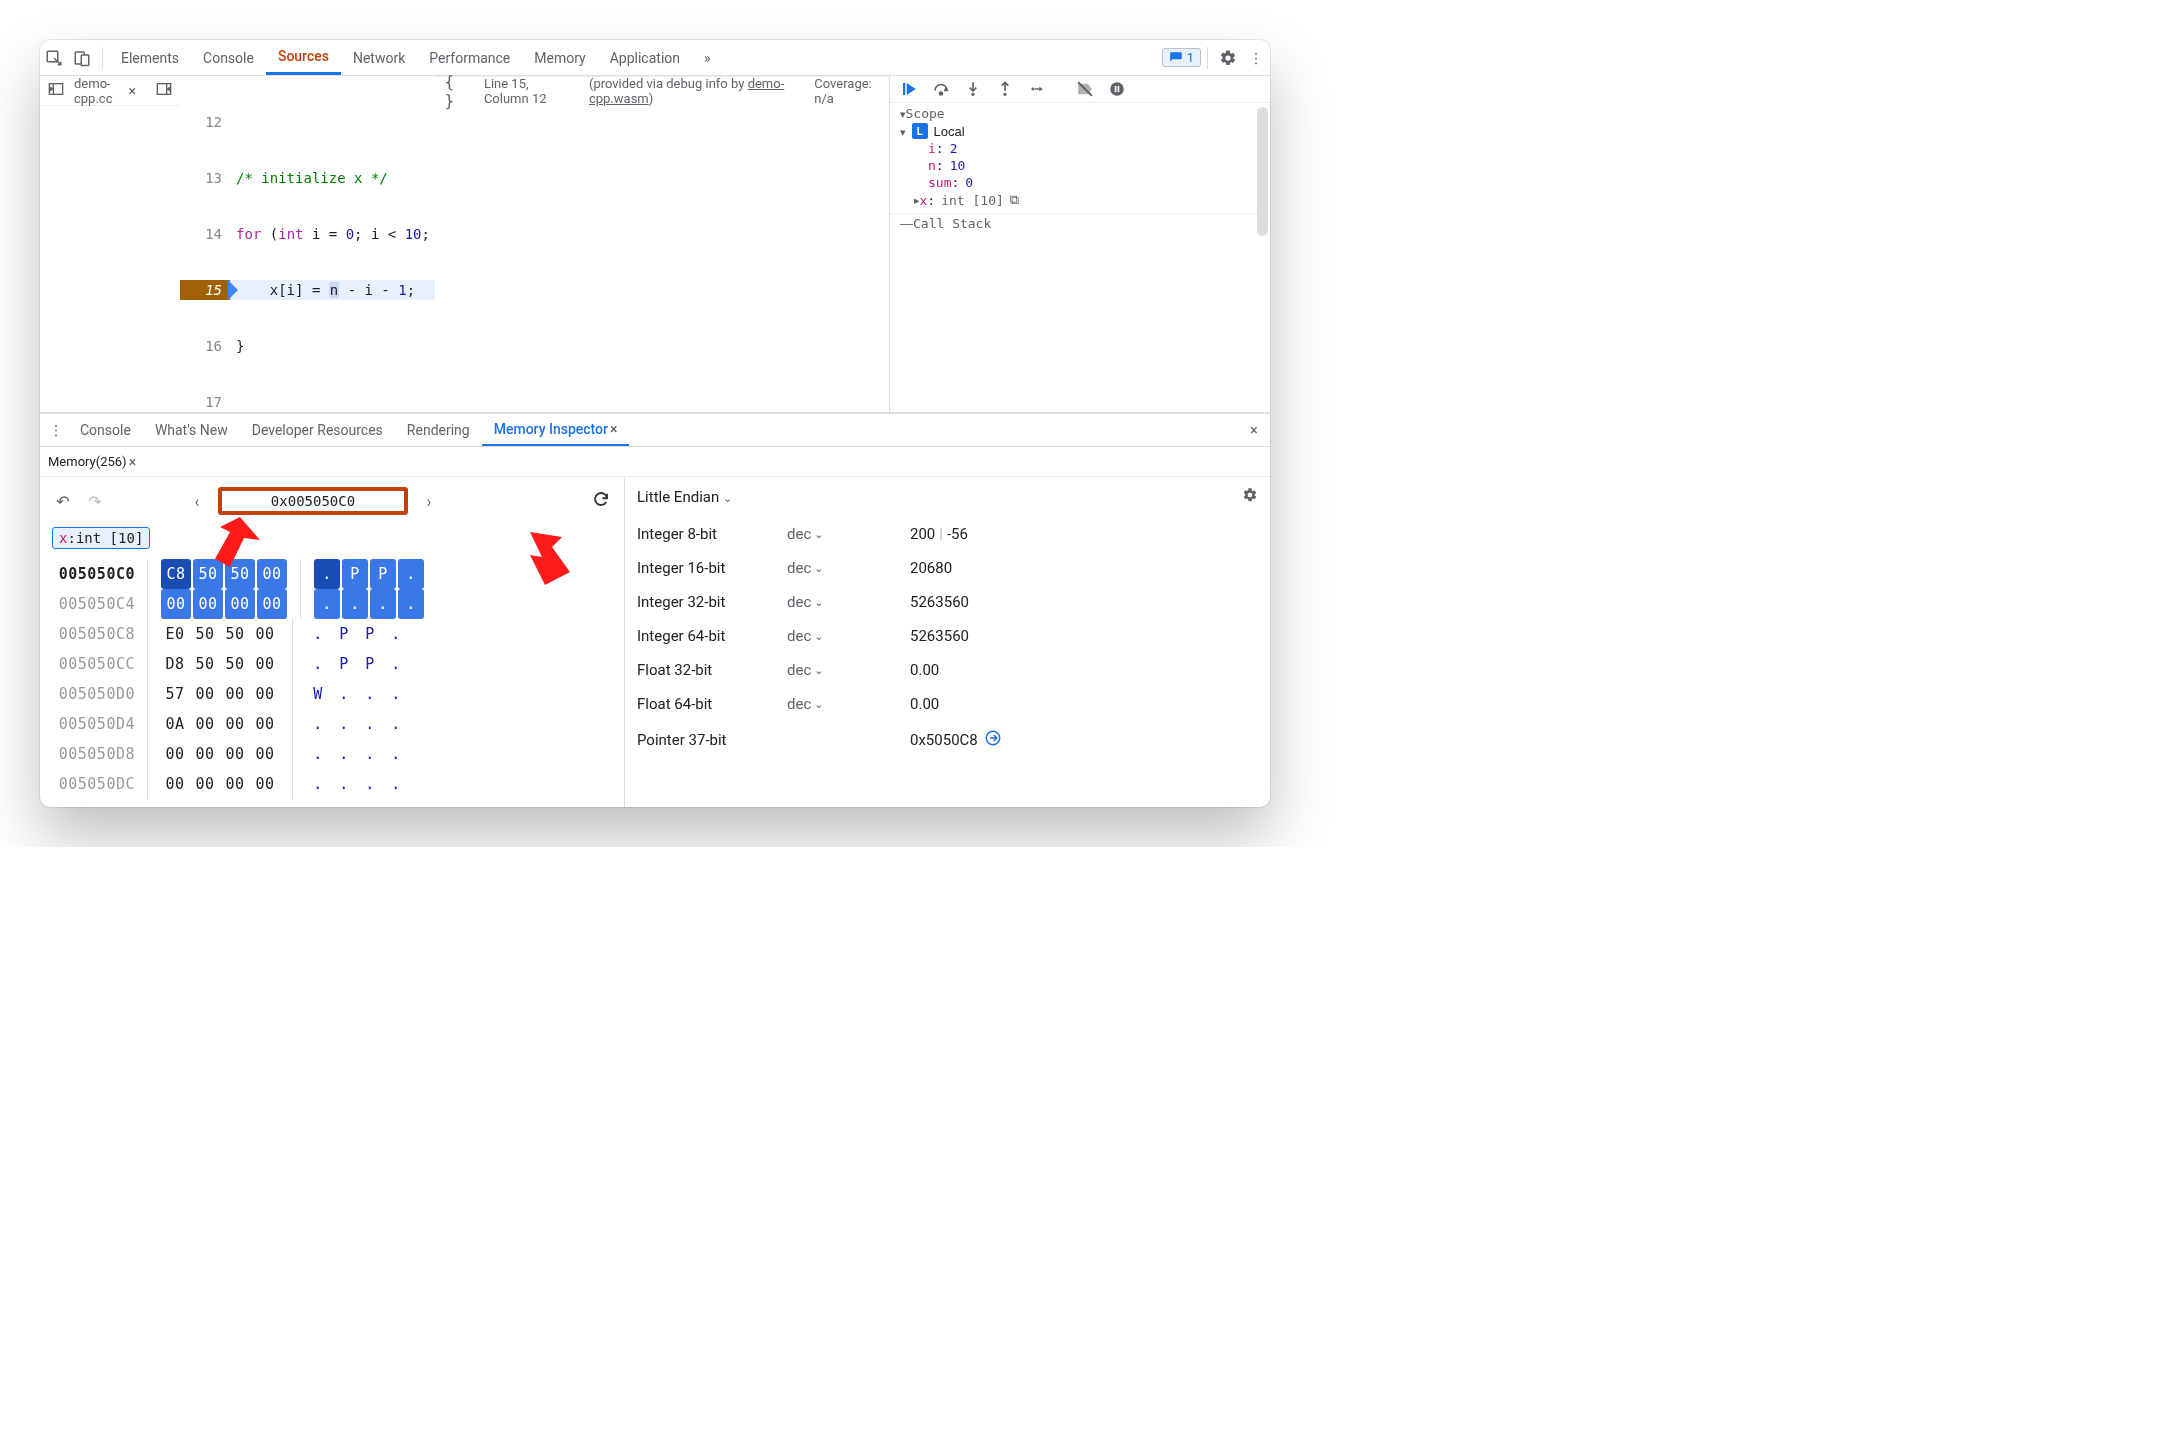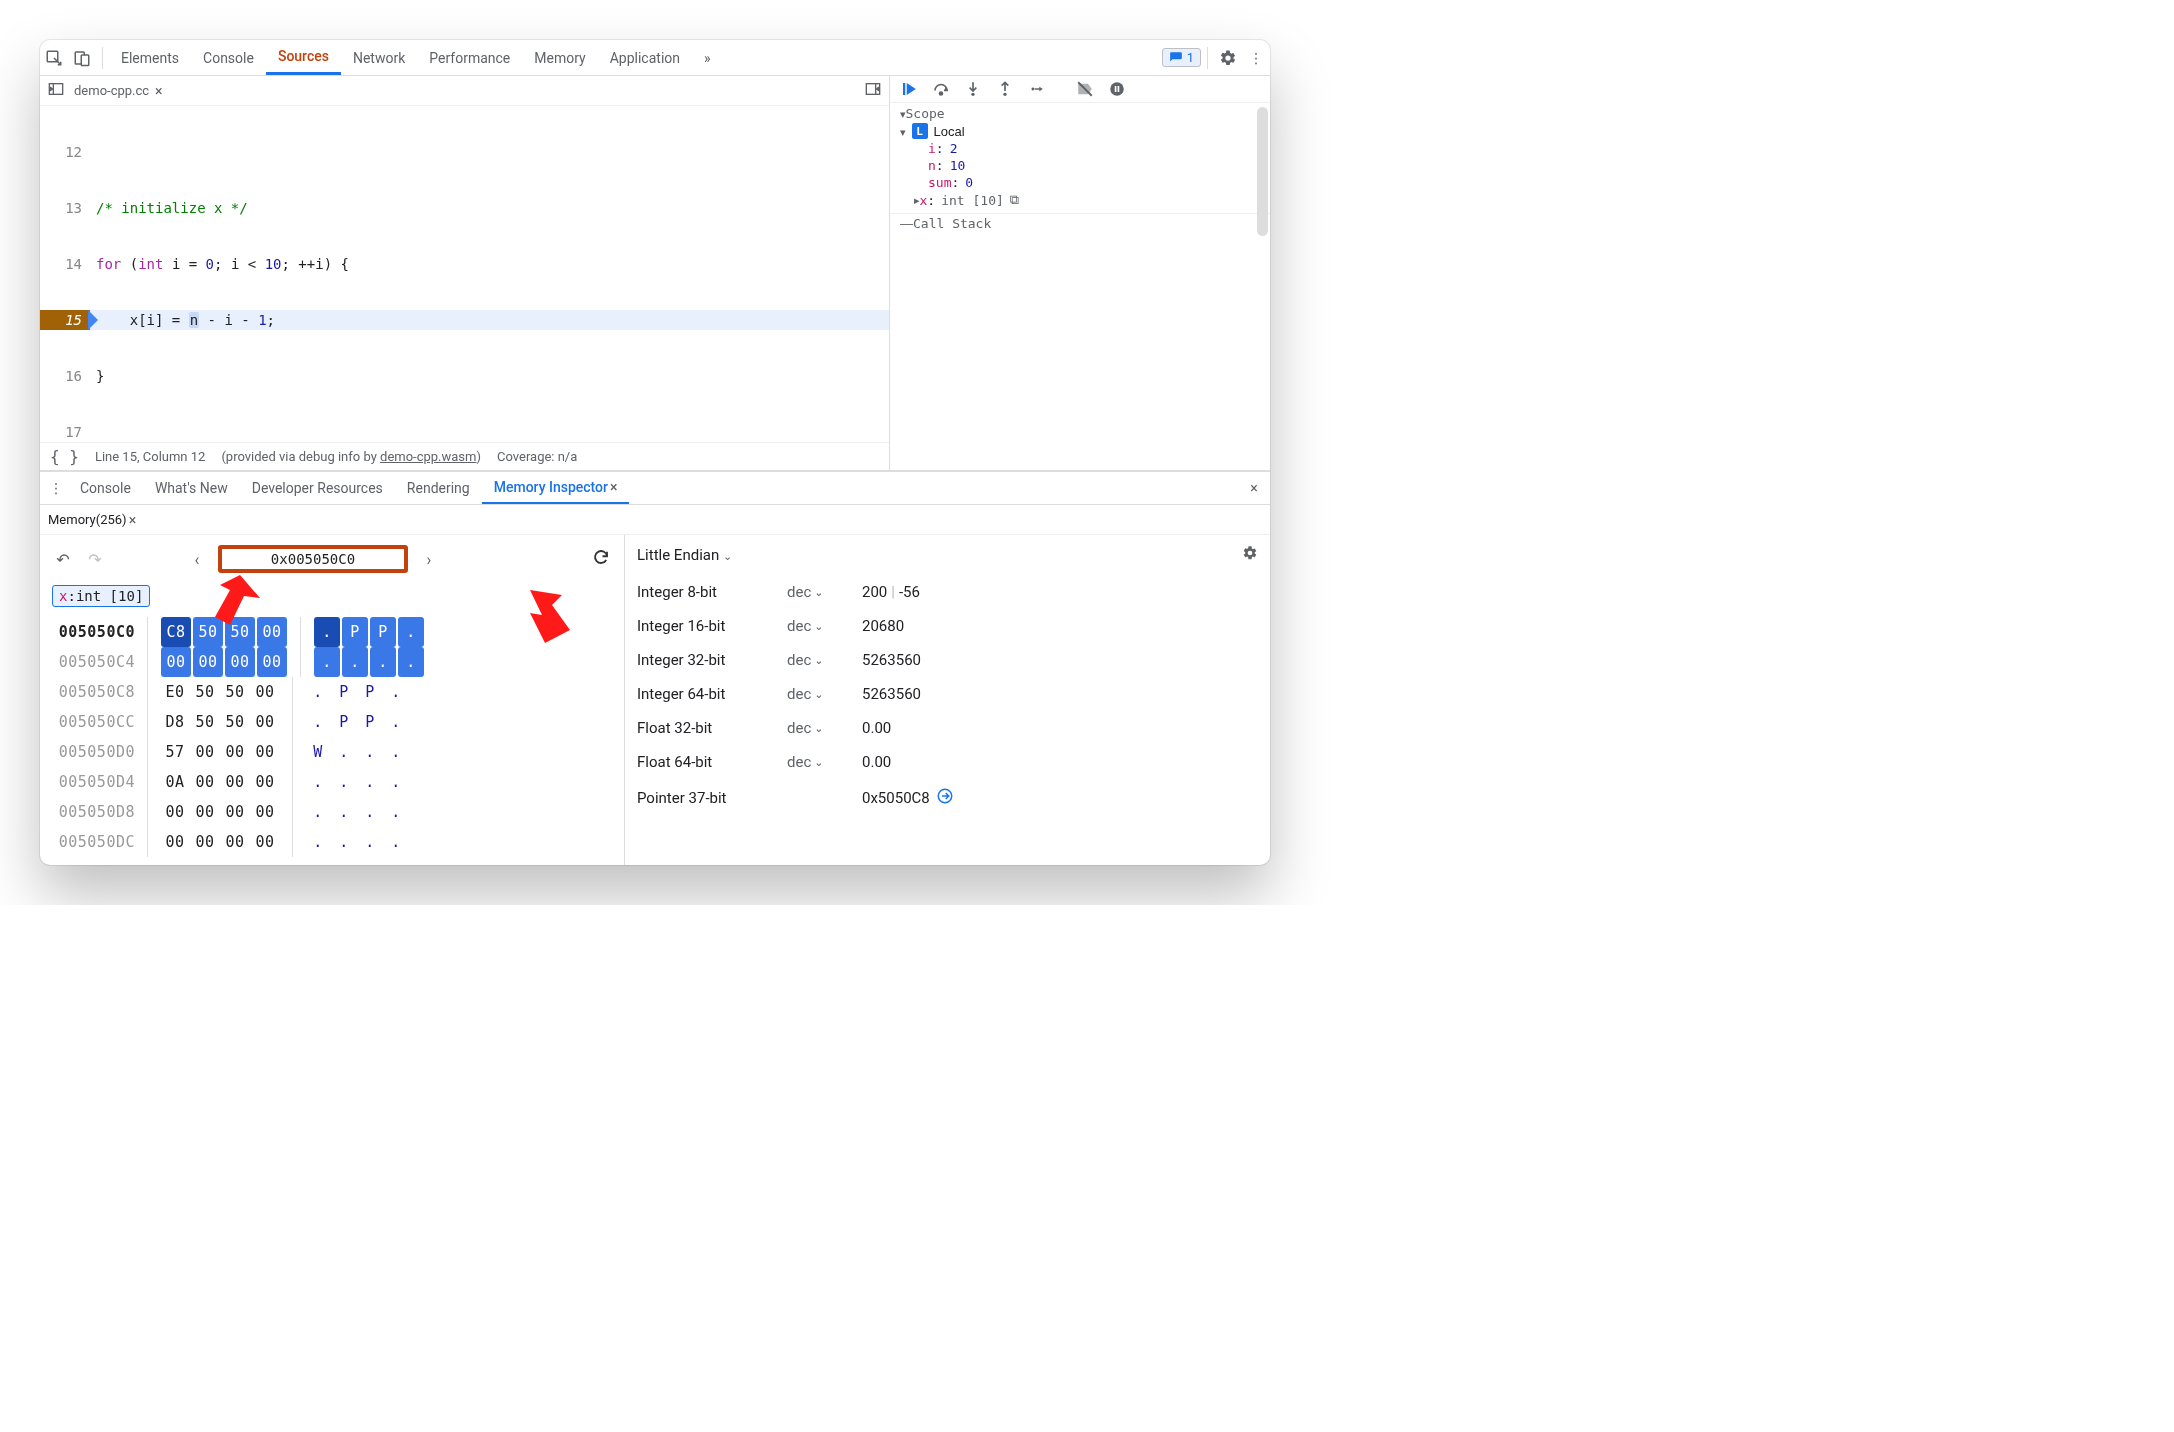--- a/index.html
+++ b/index.html
@@ -34,21 +34,21 @@
   .tabs-row .icon-btn { width:28px; display:flex; justify-content:center; color:#5f6368; }
   .tabs-row .divider { width:1px; height:22px; background:#ddd; margin:0 6px; }
   .tab { padding:0 12px; height:100%; display:flex; align-items:center; cursor:pointer; }
   .tab.active { color:#c2410c; border-bottom:3px solid #1a73e8; font-weight:500; }
   .spacer{flex:1;}
   .badge-btn { display:flex; align-items:center; gap:4px; border:1px solid #bdc1c6; border-radius:3px; padding:1px 6px; color:#1a73e8; background:#e8f0fe; font-size:13px; }
 
 
   
   .source-wrap { display:flex; border-bottom:1px solid #ddd; }
-  .source-left { flex:1; display:flex; flex-direction:column; border-right:1px solid #ddd; }
+  .source-left { flex:1; display:flex; flex-direction:row; border-right:1px solid #ddd; }
   .source-right { width:380px; display:flex; flex-direction:column; }
 
   .subtabs { height:30px; display:flex; align-items:center; font-size:13px; color:#5f6368; padding:0 8px; gap:10px; border-bottom:1px solid #eee; }
   .subtab { display:flex; align-items:center; gap:4px; }
   .close-x { color:#5f6368; font-size:14px; margin-left:2px; cursor:pointer; }
 
   .code-area { position:relative; font-size:14px; line-height:20px; overflow:hidden; }
   .code-line { display:flex;margin-top:36px; }
   .gutter { width:50px; text-align:right; padding-right:8px; color:#888; background:#fff; user-select:none; flex-shrink:0; }
   .code { white-space:pre; padding-left:6px; }
@@ -108,21 +108,21 @@
   .sel .byte, .sel .ach { background:#3b78e7; color:#fff; border-radius:3px; margin:0 1px; }
   .sel .byte.first, .sel .ach.first { background:#1a4db3; }
   .sel2 .byte, .sel2 .ach { background:#3b78e7; color:#fff; border-radius:3px; margin:0 1px; }
 
   
   .endian-row { display:flex; align-items:center; font-size:15px; padding:4px 0 10px 0; }
   .endian-row .gear { margin-left:auto; color:#5f6368; cursor:pointer; }
   .vrow { display:flex; align-items:center; font-size:15px; color:#202124; padding:8px 0; }
   .vlabel { width:150px; }
   .vfmt { width:75px; color:#5f6368; display:flex; align-items:center; gap:3px; }
-  .vval { color:#202124; }
+  .vval { color:#202124;margin-left:48px; }
   .caret{ font-size:11px; color:#5f6368; }
   .sep { color:#bbb; margin:0 4px; }
   .ptr-icon { color:#1a73e8; margin-left:6px; }
 
   
   .arrow { position:absolute; pointer-events:none; }
   .arrow svg { display:block; }
 
 </style>
 </head>

